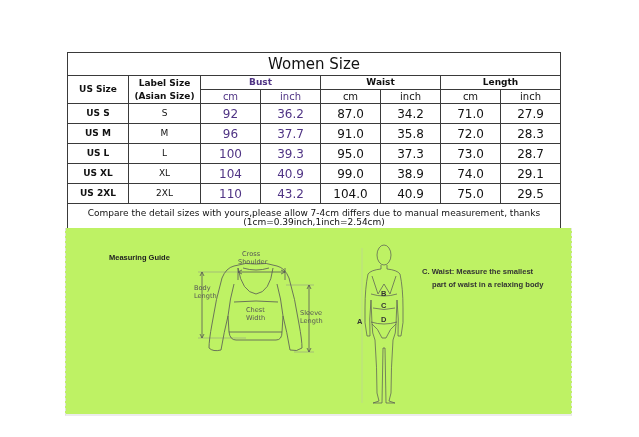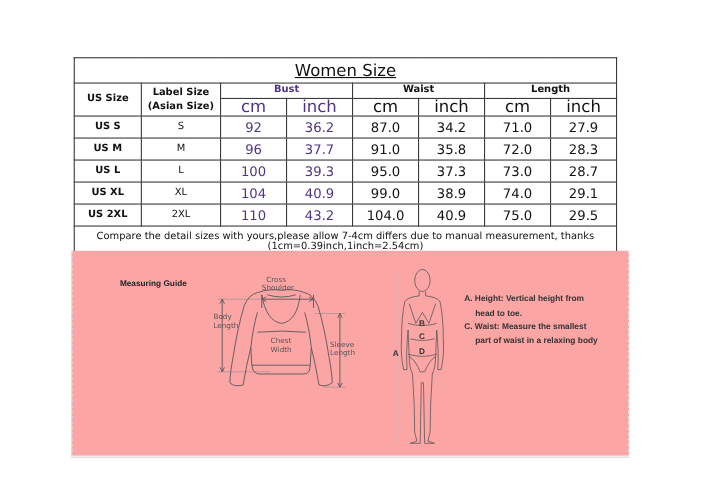--- a/index.html
+++ b/index.html
@@ -11,33 +11,33 @@
     .size-table {
       position: absolute; left: 67px; top: 52px;
       border-collapse: collapse; table-layout: fixed;
       width: 493px;
     }
     .size-table td, .size-table th {
       border: 1px solid #3a3a3a; padding: 0; text-align: center;
       font-weight: normal; line-height: 1; white-space: nowrap; overflow: hidden;
     }
     .size-table th { font-weight: bold; }
-    .title-cell { height: 22px; font-size: 15px; font-weight: normal !important; text-decoration: underline; }
+    .title-cell { height: 22px; font-size: 15px; font-weight: normal !important; }
     .h1 th { height: 13px; font-size: 9px; }
-    .h2 th { height: 13px; font-size: 15px; margin-top: 26px; }
+    .h2 th { height: 13px; font-size: 10px; margin-top: 26px; }
     .h1 th.stack { font-size: 9px; line-height: 13px; margin-left: 13px; }
     .purple { color: #4f3384; }
     .row td { height: 19px; font-size: 12px; }
     .row td.lbl { font-size: 9px; font-weight: bold; }
     .footer-cell { height: 27px; font-size: 9px; line-height: 13px; }
     .footer-cell div { white-space: nowrap; }
     .guide {
       position: absolute; left: 65px; top: 228px; width: 505px; height: 186px;
       border-left: 1px dashed #ddd; border-right: 1px dashed #e6e6e6;
-      border-bottom: 2px solid #ececec; background: #fca5a5;
+      border-bottom: 2px solid #ececec; background: #bef264;
     }
     .guide-title {
       position: absolute; left: 43px; top: 25px; font-size: 7.5px; font-weight: bold;
       font-family: "Liberation Sans", sans-serif; color: #222;
     }
     .guide svg { position: absolute; left: 0; top: 0; }
     .svg-label { font-family: "DejaVu Sans", sans-serif; font-size: 6.6px; fill: #555; }
     .body-label { font-family: "Liberation Sans", sans-serif; font-size: 7.5px; font-weight: bold; fill: #333; }
     .legend {
       position: absolute; left: 356px; top: 38px; width: 190px;
@@ -204,21 +204,17 @@
       <line x1="296" y1="20" x2="296" y2="175" stroke="#bbb" stroke-width="0.4"></line>
     </g>
     <text class="body-label" x="315" y="68">B</text>
     <text class="body-label" x="315" y="80">C</text>
     <text class="body-label" x="315" y="94">D</text>
     <text class="body-label" x="291" y="96">A</text>
   </svg>
 
   <div class="legend">
     <div class="item">
-      <span>A. Height: Vertical height from</span>
-      <span class="cont">head to toe.</span>
-    </div>
-    <div class="item">
       <span>C. Waist: Measure the smallest</span>
       <span class="cont">part of waist in a relaxing body</span>
     </div>
   </div>
 </div>
 
 </body></html>

